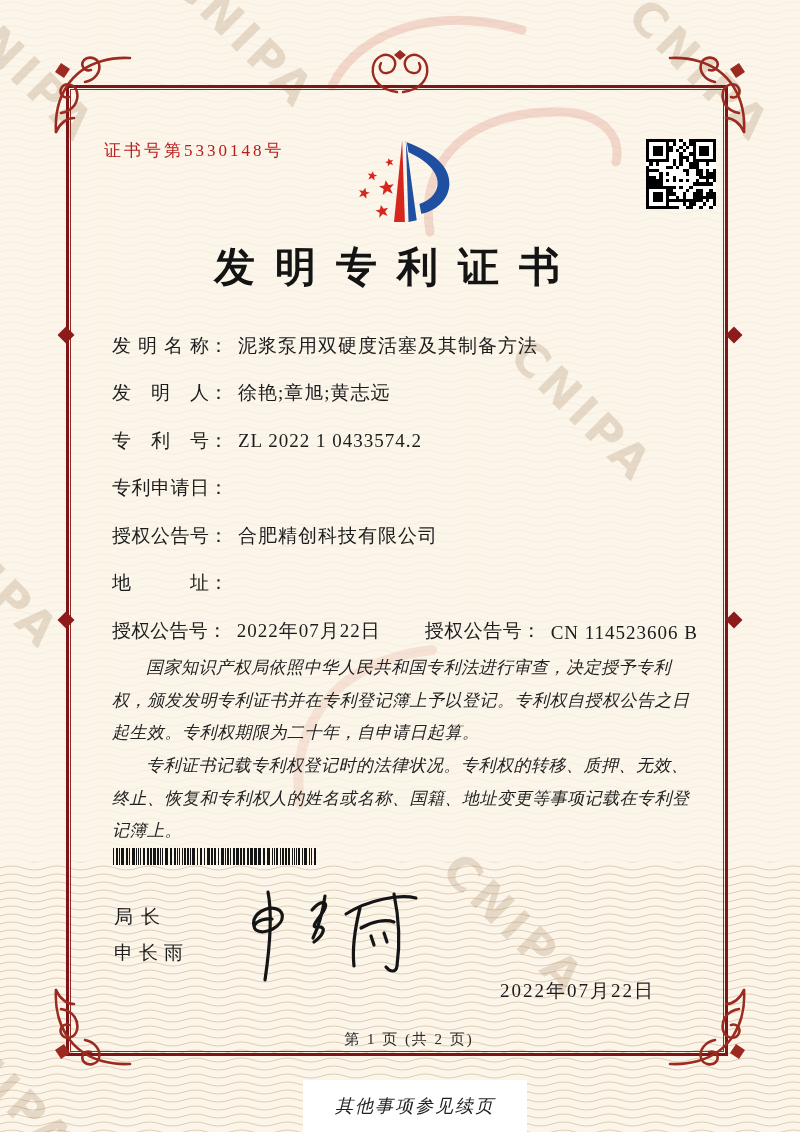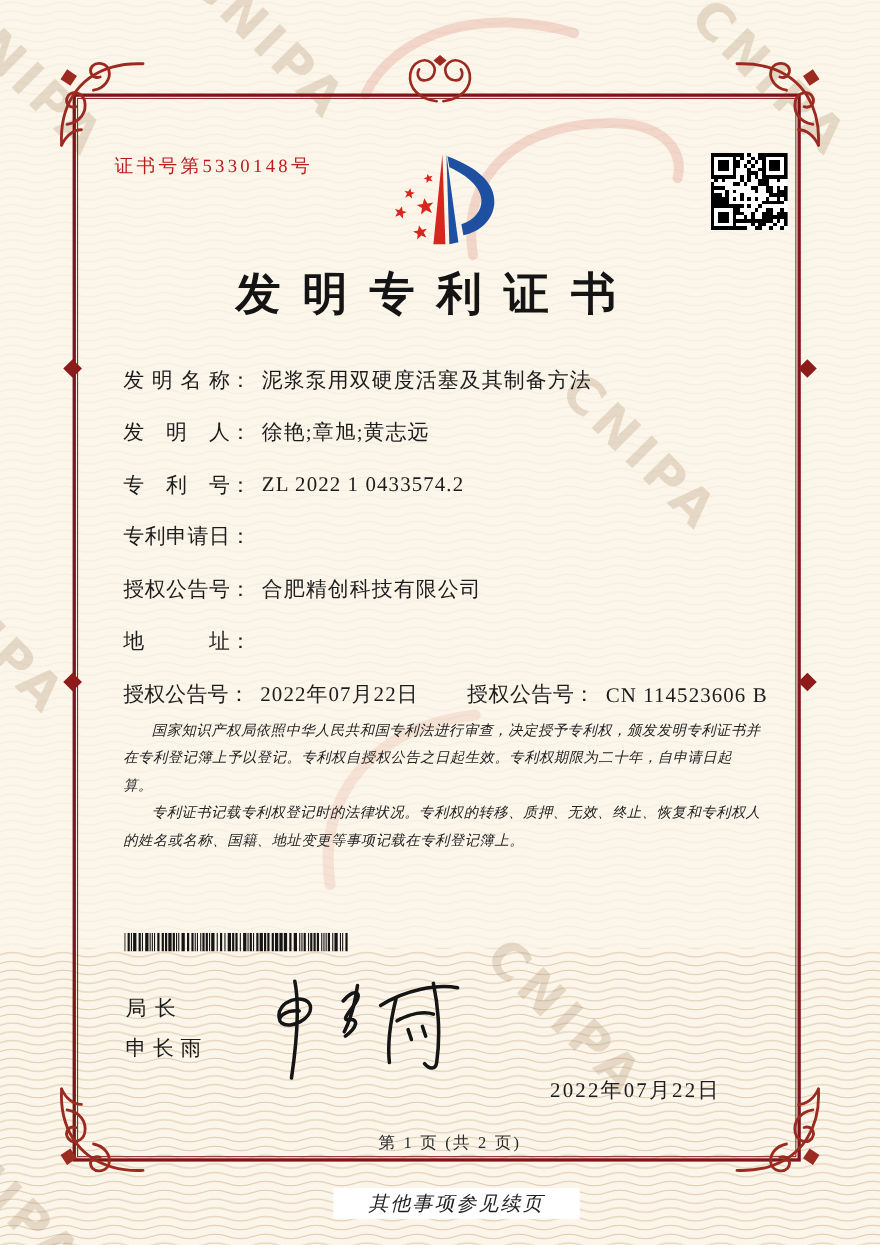--- a/index.html
+++ b/index.html
@@ -50,36 +50,36 @@
   .flabel{
     display:inline-block;width:97px;text-align:justify;text-align-last:justify;
     color:#1c1c1c;
   }
   .colon{margin-right:10px;}
   .fvalue{letter-spacing:1px;}
   .grant2{margin-left:44px;display:flex;align-items:flex-end;}
   
   .legal{
     position:absolute;left:112px;top:652px;width:580px;z-index:4;
-    font-size:13px;line-height:1.92;font-style:italic;color:#222;
+    font-size:17px;line-height:1.92;font-style:italic;color:#222;
     letter-spacing:.5px;
   }
   .legal p{margin:0;text-indent:2em;}
   
   .barcode{position:absolute;left:113px;top:848px;z-index:4;}
   .signer-title{position:absolute;left:114px;top:904px;z-index:4;font-size:19px;letter-spacing:8px;}
   .signer-name{position:absolute;left:114px;top:940px;z-index:4;font-size:19px;letter-spacing:6px;}
   .signature{position:absolute;left:228px;top:884px;z-index:4;}
   .issue-date{position:absolute;left:500px;top:978px;z-index:4;font-size:19px;letter-spacing:2px;}
   .page-info{
     position:absolute;left:78px;top:1030px;width:662px;z-index:4;
     text-align:center;font-size:15px;letter-spacing:2px;color:#2a2a2a;
   }
   .footer-box{
-    position:absolute;left:303px;top:1080px;width:224px;height:28px;z-index:5;
+    position:absolute;left:303px;top:1080px;width:224px;height:52px;z-index:5;
     background:#ffffff;display:flex;align-items:center;justify-content:center;
   }
   .footer-note{font-size:18px;font-style:italic;letter-spacing:2px;color:#1f1f1f;}
 </style>
 </head>
 <body>
 
 <div class="stage">
 
   <svg class="waves" width="800" height="1132" style="top:0">

